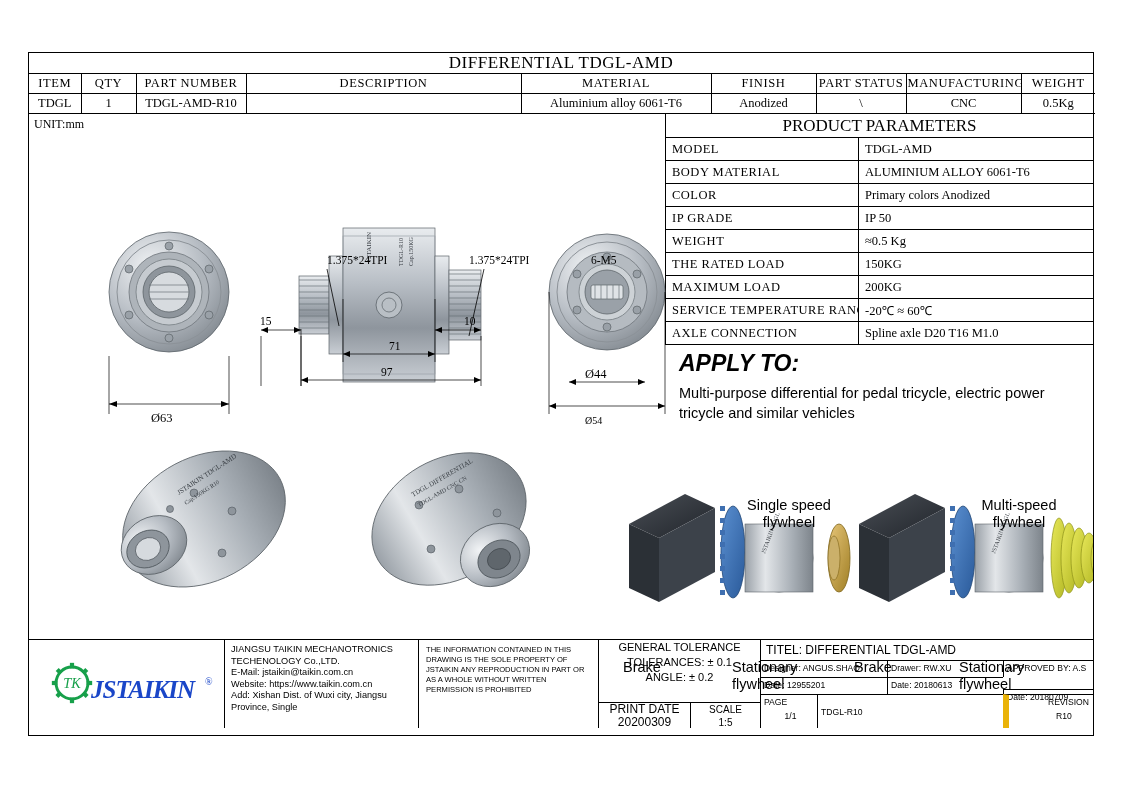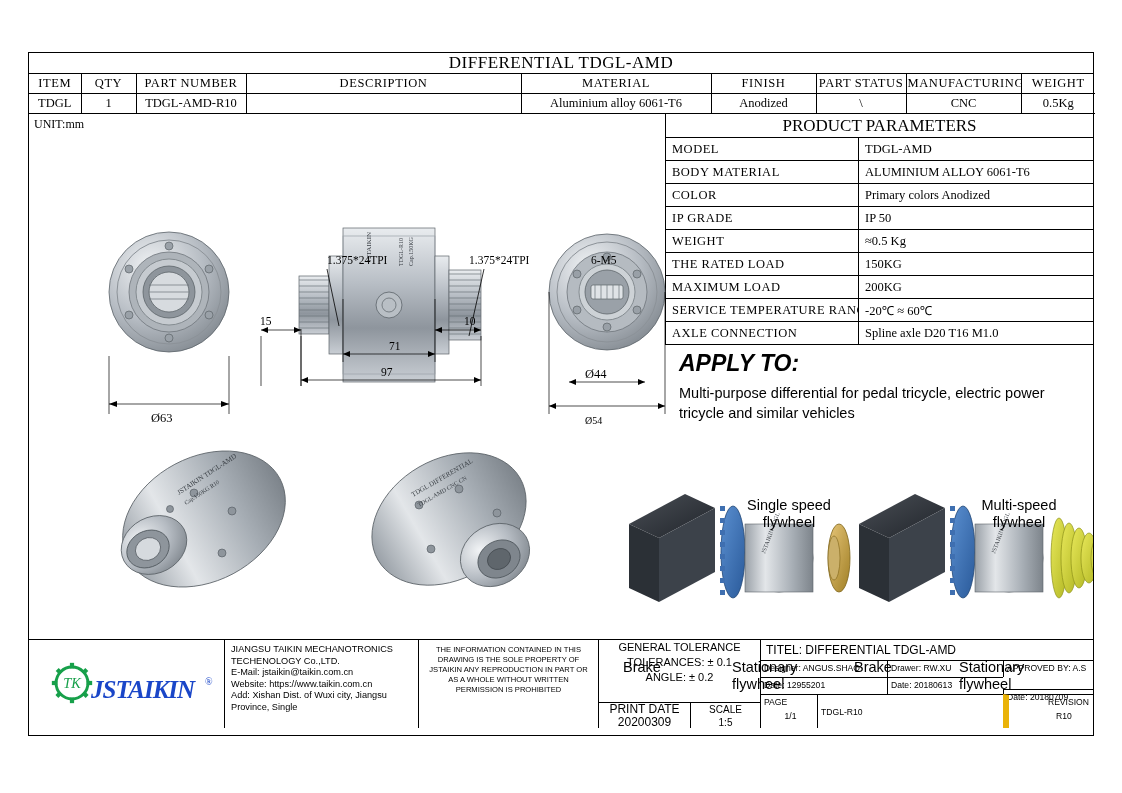--- a/index.html
+++ b/index.html
@@ -79,21 +79,21 @@
   
   .dim{position:absolute;font-size:11.5px;font-family:"Liberation Serif",serif;}
   
   .titleblock{position:relative;height:88px;font-size:9px;}
   .tb-cell{position:absolute;box-sizing:border-box;}
   .tb-logo{left:0;top:0;width:196px;height:88px;border-right:1px solid #000;}
   .tb-company{left:196px;top:0;width:194px;height:88px;border-right:1px solid #000;
      padding:4px 4px 0 6px;font-family:"Liberation Sans",sans-serif;font-size:9.2px;line-height:11.5px;}
   .tb-notice{left:390px;top:0;width:180px;height:88px;border-right:1px solid #000;
      padding:5px 7px;font-family:"Liberation Sans",sans-serif;font-size:7.6px;
-     line-height:10px;text-align:center;}
+     line-height:10px;text-align:left;}
   .tb-tol{left:570px;top:0;width:162px;height:62px;border-right:1px solid #000;
      text-align:center;font-family:"Liberation Sans",sans-serif;font-size:11px;}
   .tb-tol div{line-height:15px;}
   .tb-printdate{left:570px;top:62px;width:92px;height:26px;border-right:1px solid #000;border-top:1px solid #000;
      text-align:center;font-family:"Liberation Sans",sans-serif;font-size:12px;line-height:13px;}
   .tb-scale{left:662px;top:62px;width:70px;height:26px;border-right:1px solid #000;border-top:1px solid #000;
      text-align:center;font-family:"Liberation Sans",sans-serif;font-size:10px;line-height:13px;}
   .tb-title{left:732px;top:0;width:332px;height:20px;
      padding-left:5px;font-family:"Liberation Sans",sans-serif;font-size:12px;line-height:20px;}
   .tb-grid{position:absolute;left:732px;top:20px;width:332px;height:68px;}

